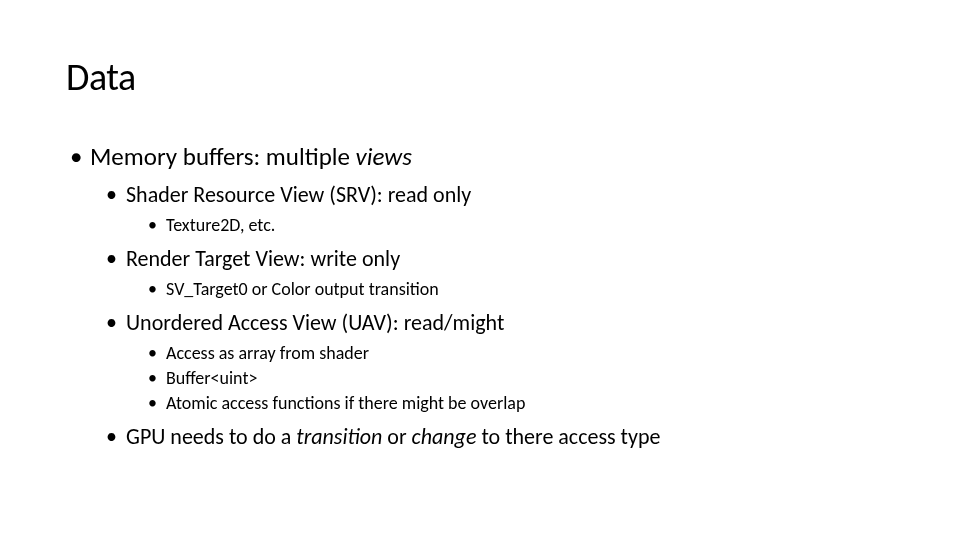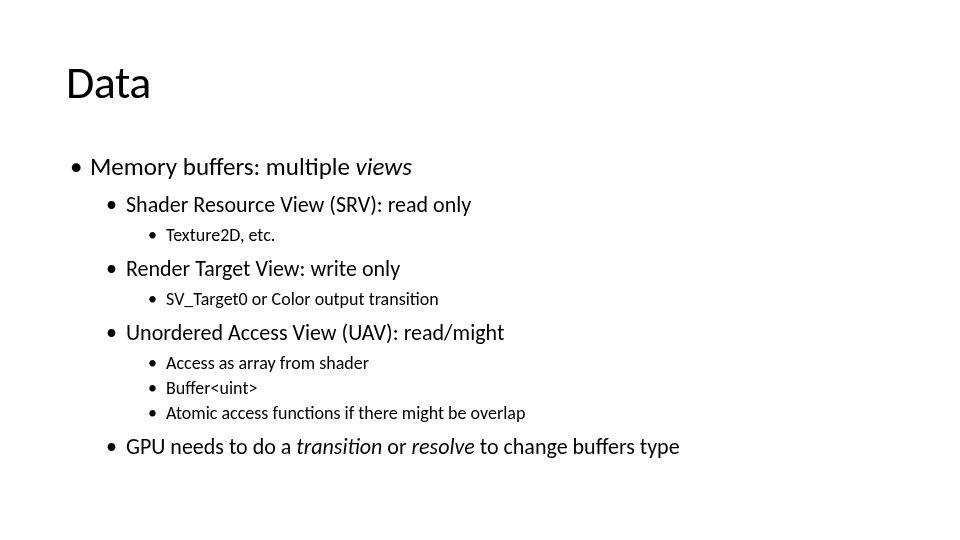--- a/index.html
+++ b/index.html
@@ -13,21 +13,21 @@
     overflow: hidden;
   }
   .slide {
     position: relative;
     width: 960px;
     height: 540px;
     box-sizing: border-box;
     padding: 54px 66px 0 66px;
   }
   .title {
-    font-size: 46px;
+    font-size: 38px;
     font-weight: 400;
     letter-spacing: -0.5px;
     margin-bottom: 40px;
   }
   ul {
     list-style: none;
     margin: 0;
     padding: 0;
   }
   li {
@@ -117,19 +117,19 @@
         <li>
           <span>Unordered Access View (UAV): read/might</span>
           <ul class="l3">
             <li>Access as array from shader</li>
             <li>Buffer&lt;uint&gt;</li>
             <li>Atomic access functions if there might be overlap</li>
           </ul>
         </li>
 
         <li>
-          <span>GPU needs to do a </span><span class="italic">transition</span><span> or </span><span class="italic">resolve</span><span> to change buffers type</span>
+          <span>GPU needs to do a </span><span class="italic">transition</span><span> or </span><span class="italic">change</span><span> to there access type</span>
         </li>
       </ul>
     </li>
   </ul>
 
 </div>
 
 </body></html>

